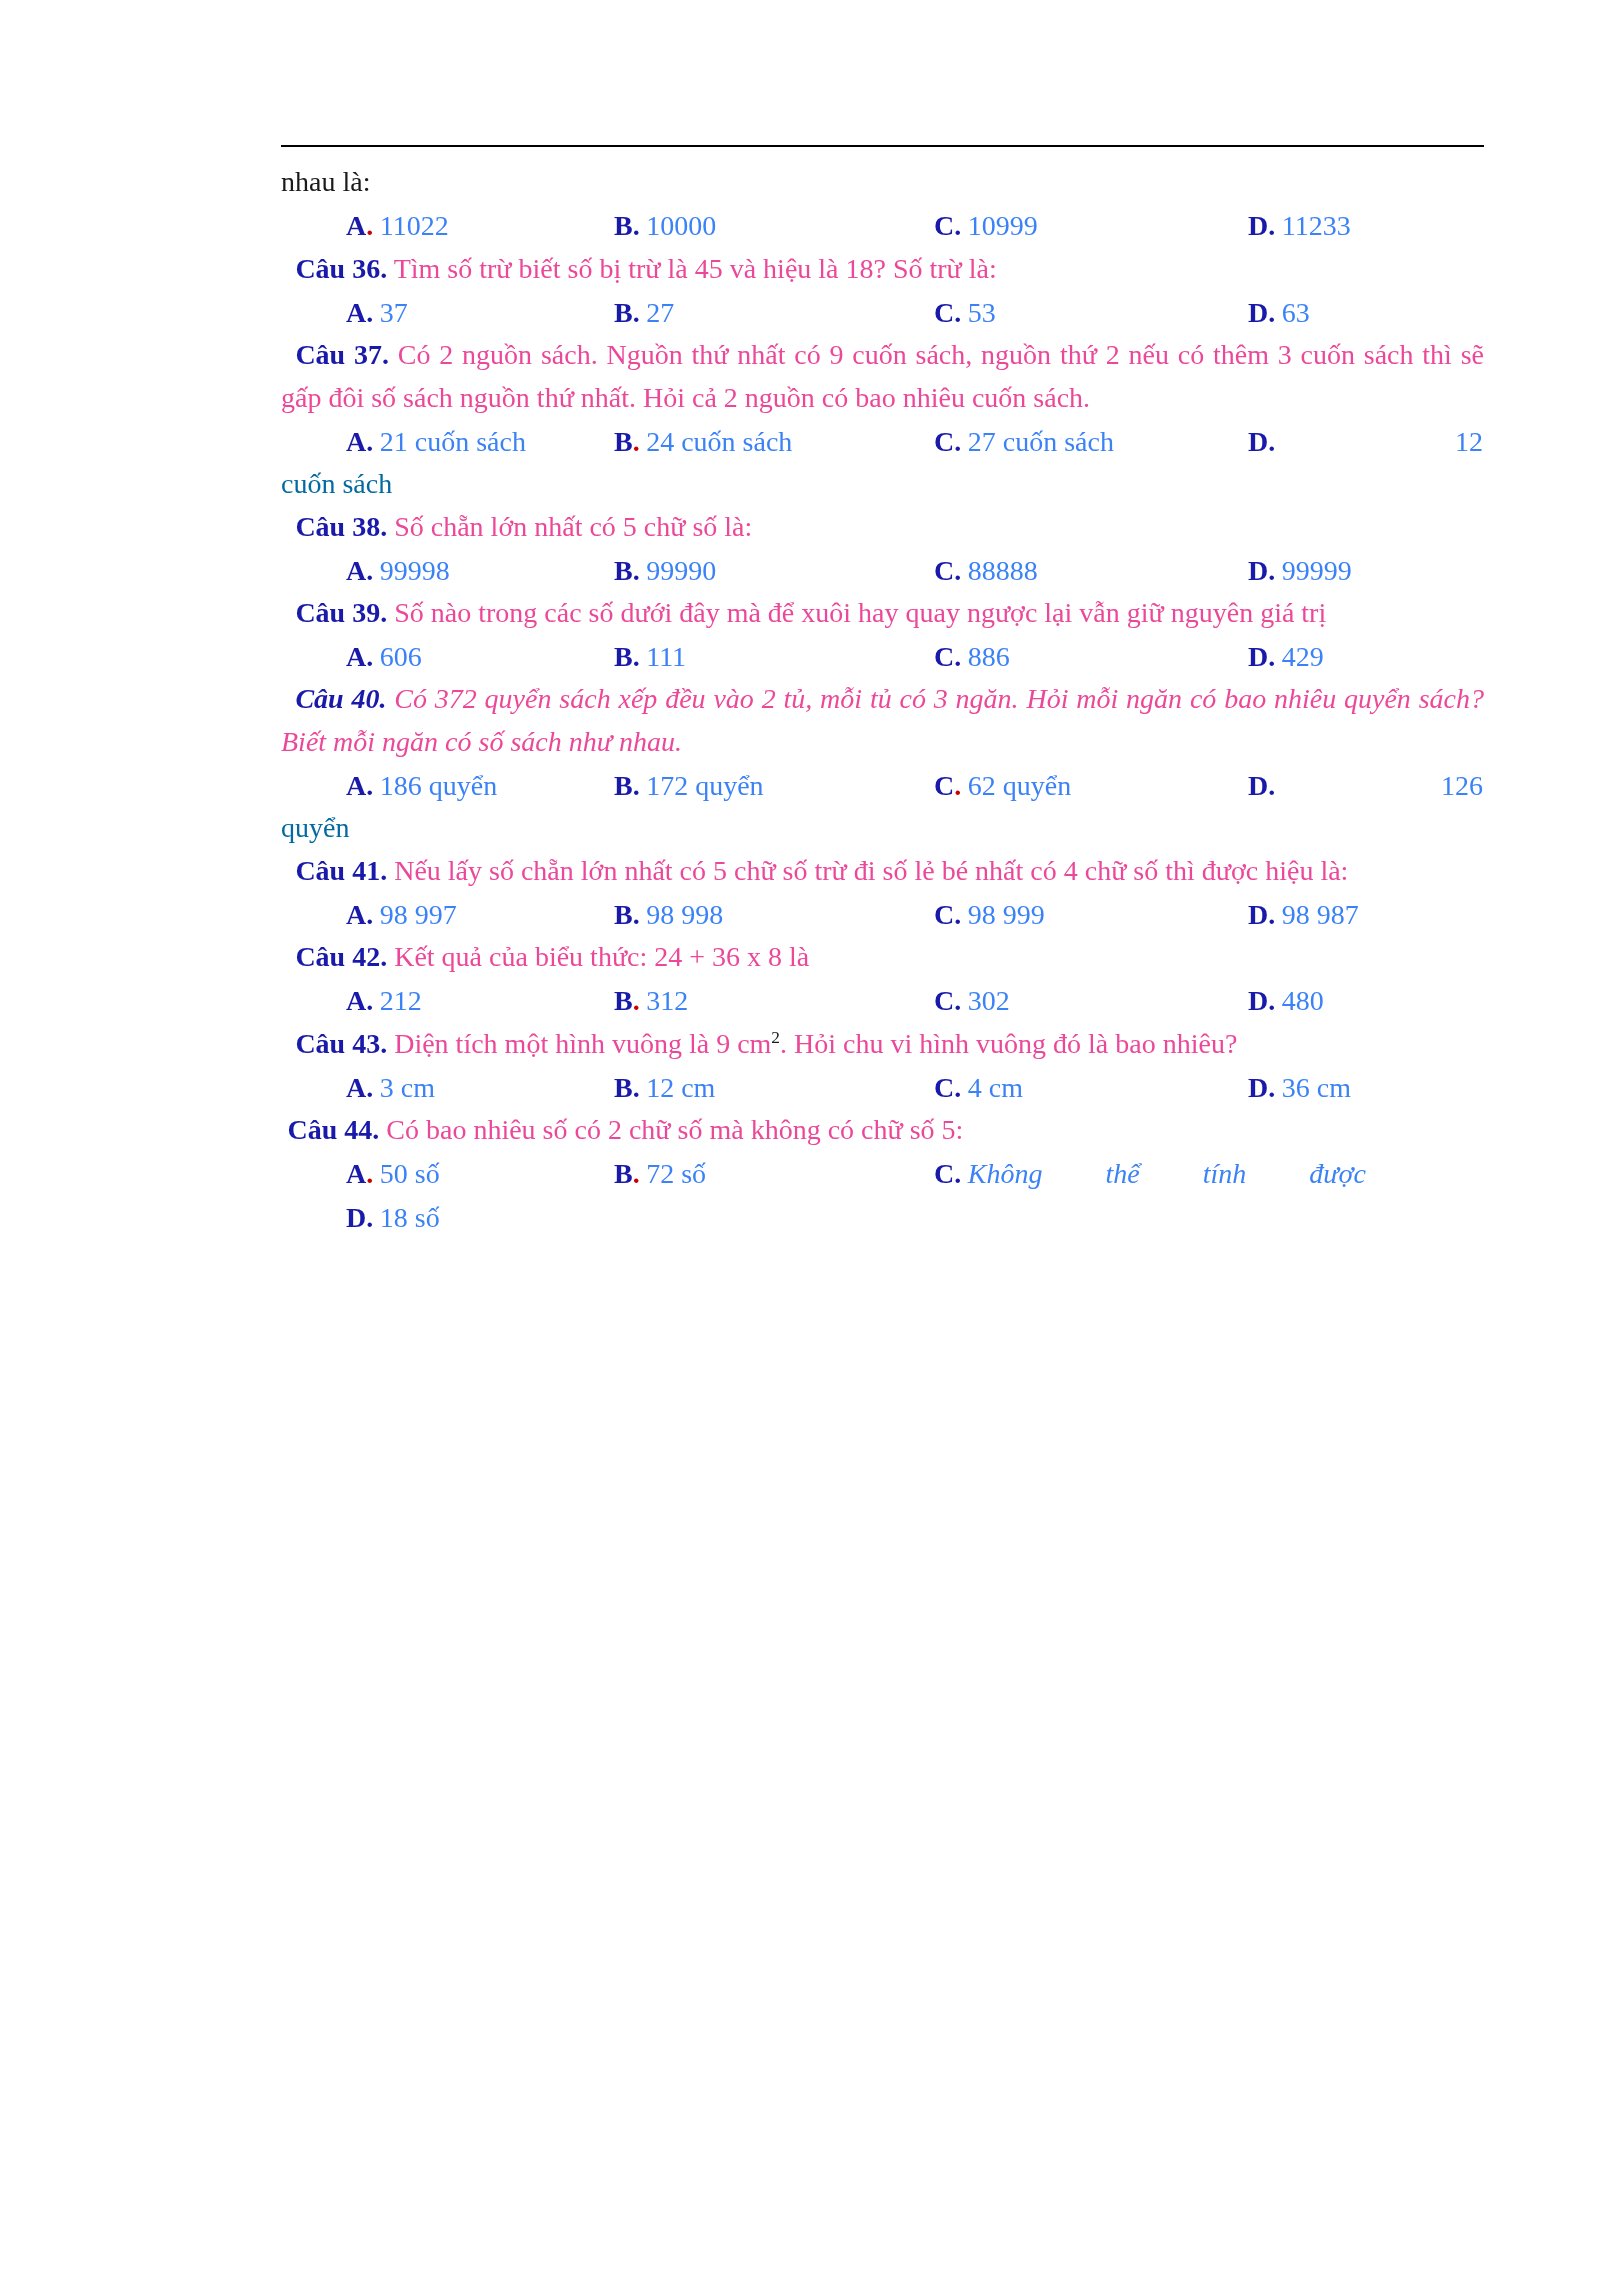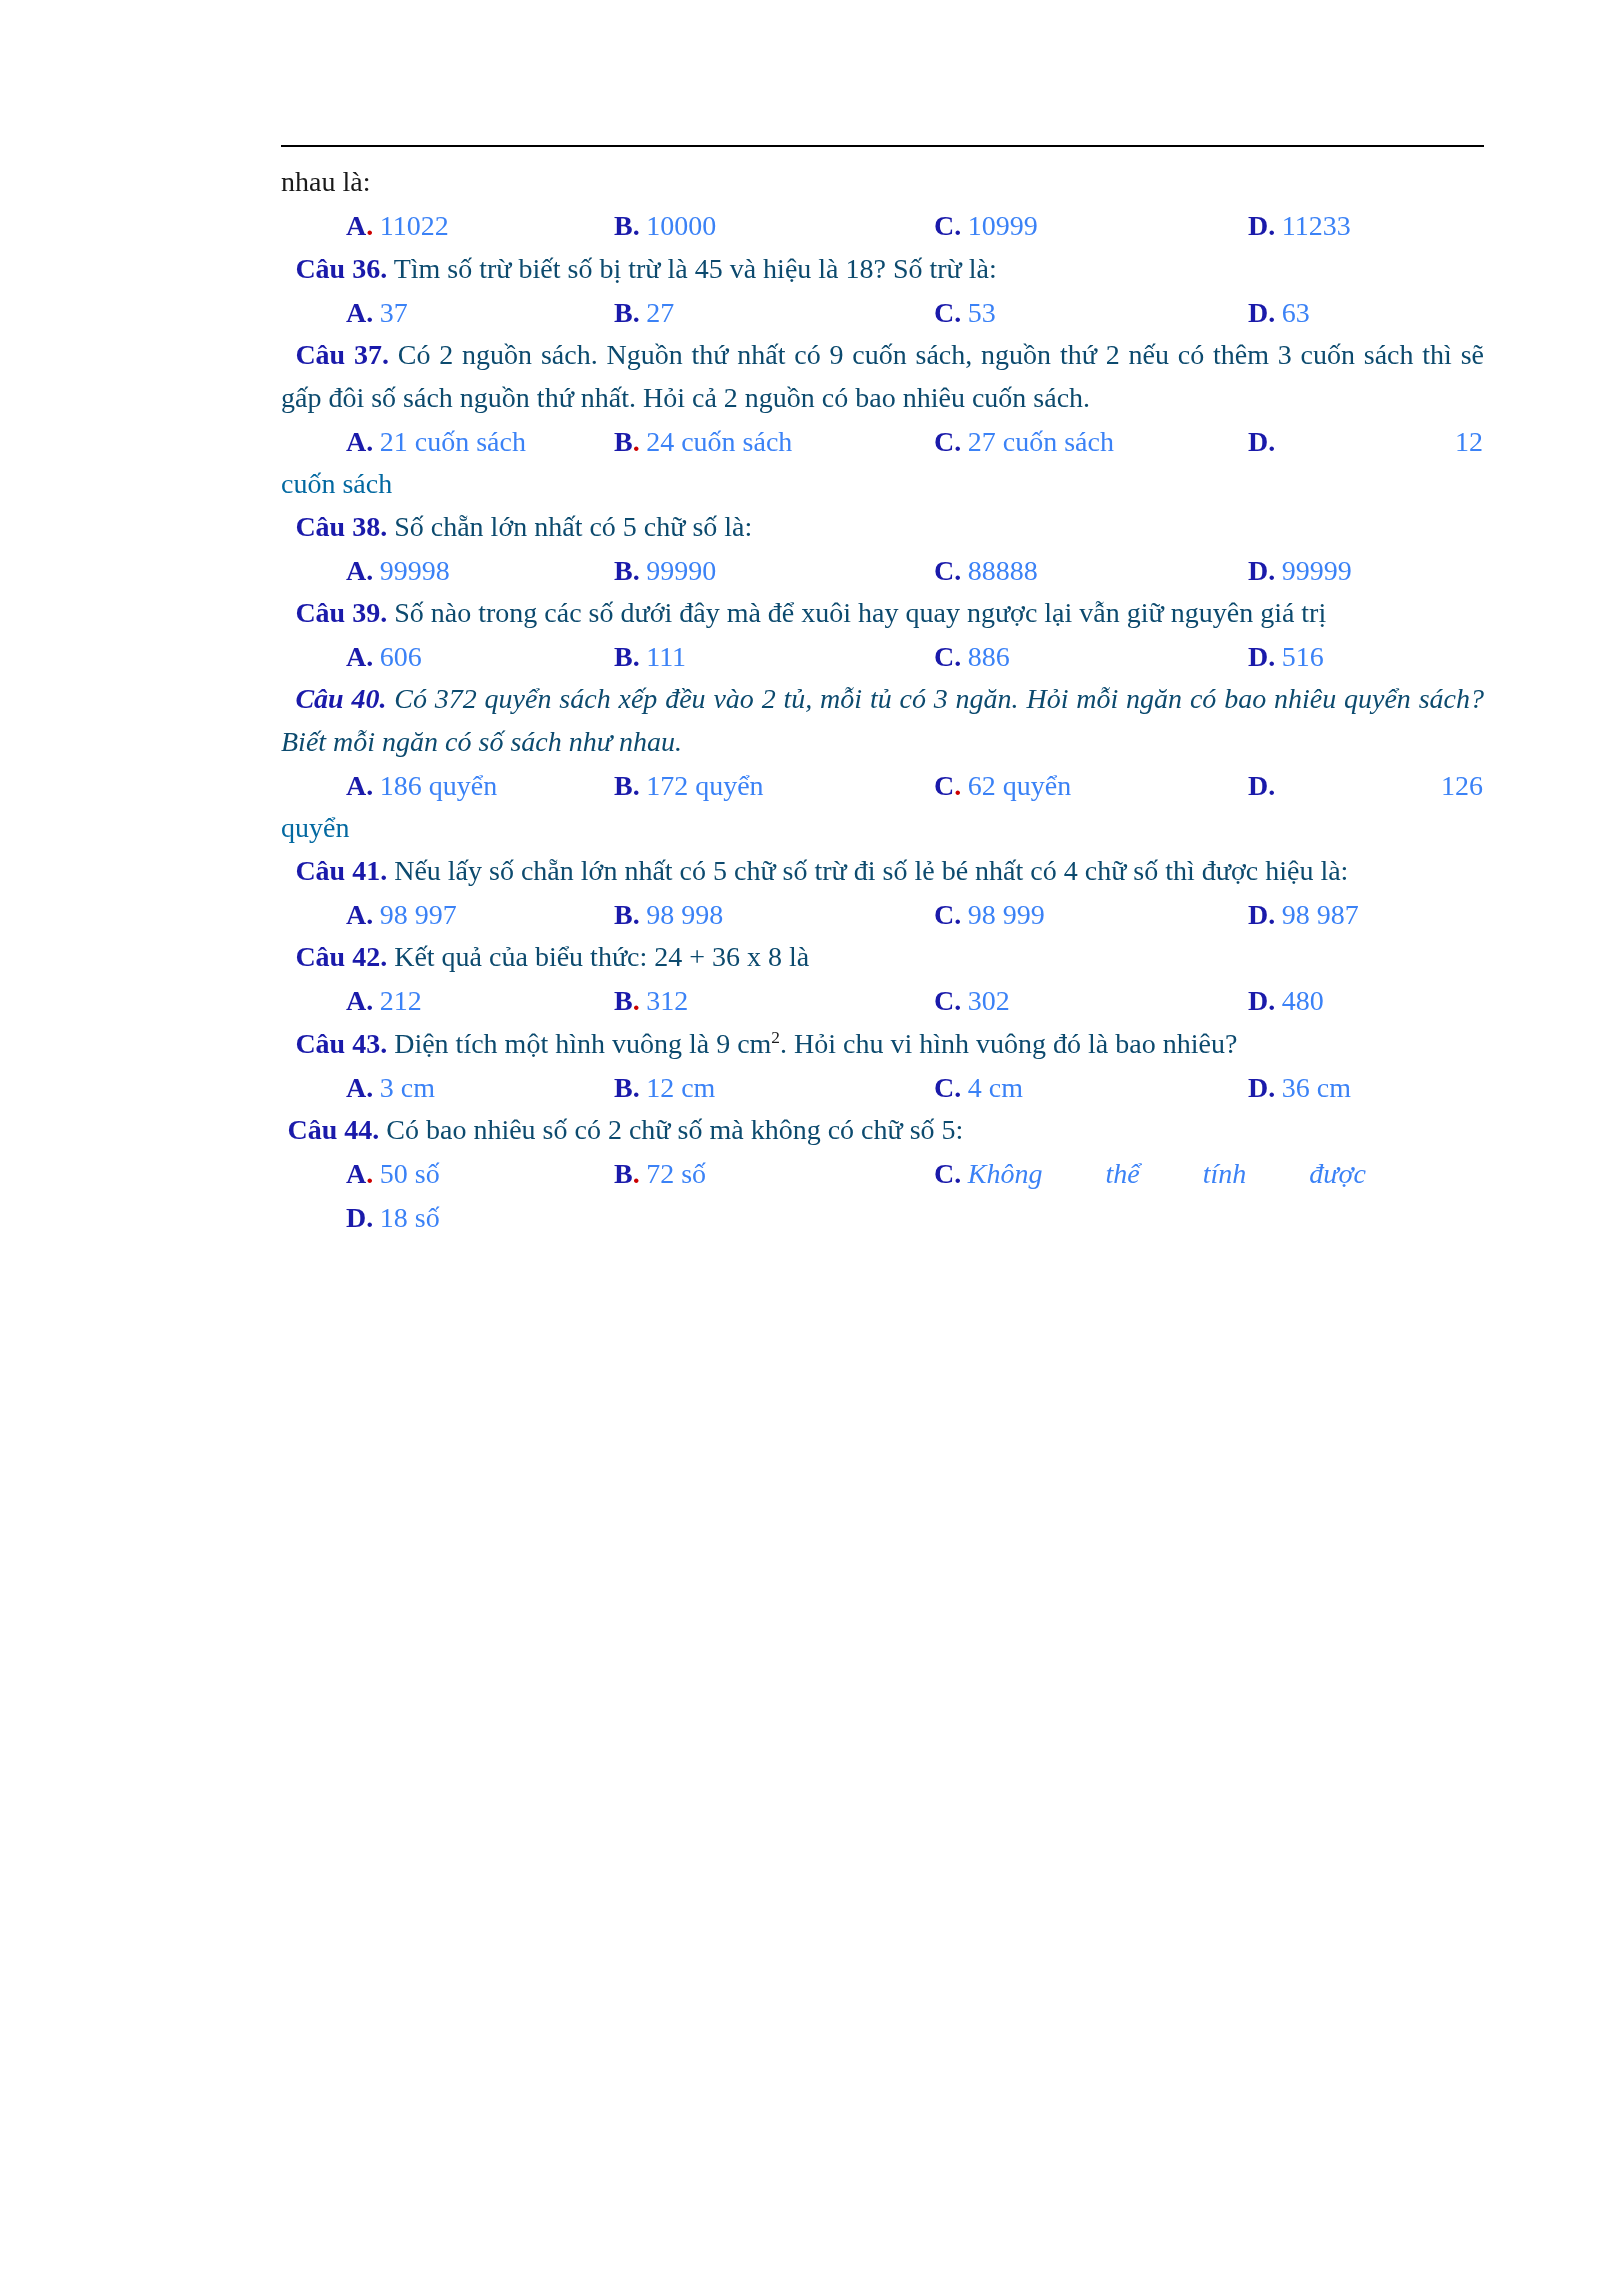--- a/index.html
+++ b/index.html
@@ -46,21 +46,21 @@
     font-size: 28px;
     line-height: 1.52;
     color: #1a1a1a;
     text-indent: 14.4px;
   }
   .qlabel {
     font-weight: bold;
     color: #1a1aaa;
   }
   .qtext {
-    color: #0c4a6e;
+    color: #ec4899;
   }
   .opt-row {
     display: flex;
     font-size: 28px;
     line-height: 1.52;
     color: #1a1a1a;
     margin-top: 1.3px;
   }
   .opt {
     display: flex;
@@ -210,21 +210,21 @@
       <div class="opt opt-b">
         <span class="optlabel">B.</span>
         <span class="opttext">111</span>
       </div>
       <div class="opt opt-c">
         <span class="optlabel">C.</span>
         <span class="opttext">886</span>
       </div>
       <div class="opt opt-d">
         <span class="optlabel">D.</span>
-        <span class="opttext">516</span>
+        <span class="opttext">429</span>
       </div>
     </div>
 
     <div class="para justified" style="text-indent:14.4px;font-style:italic;">
       <span class="qlabel">Câu 40.</span>
       <span class="qtext">Có 372 quyển sách xếp đều vào 2 tủ, mỗi tủ có 3 ngăn. Hỏi mỗi ngăn có bao nhiêu quyển sách? Biết mỗi ngăn có số sách như nhau.</span>
     </div>
     <div class="opt-row">
       <div class="opt opt-a">
         <span class="optlabel">A.</span>

